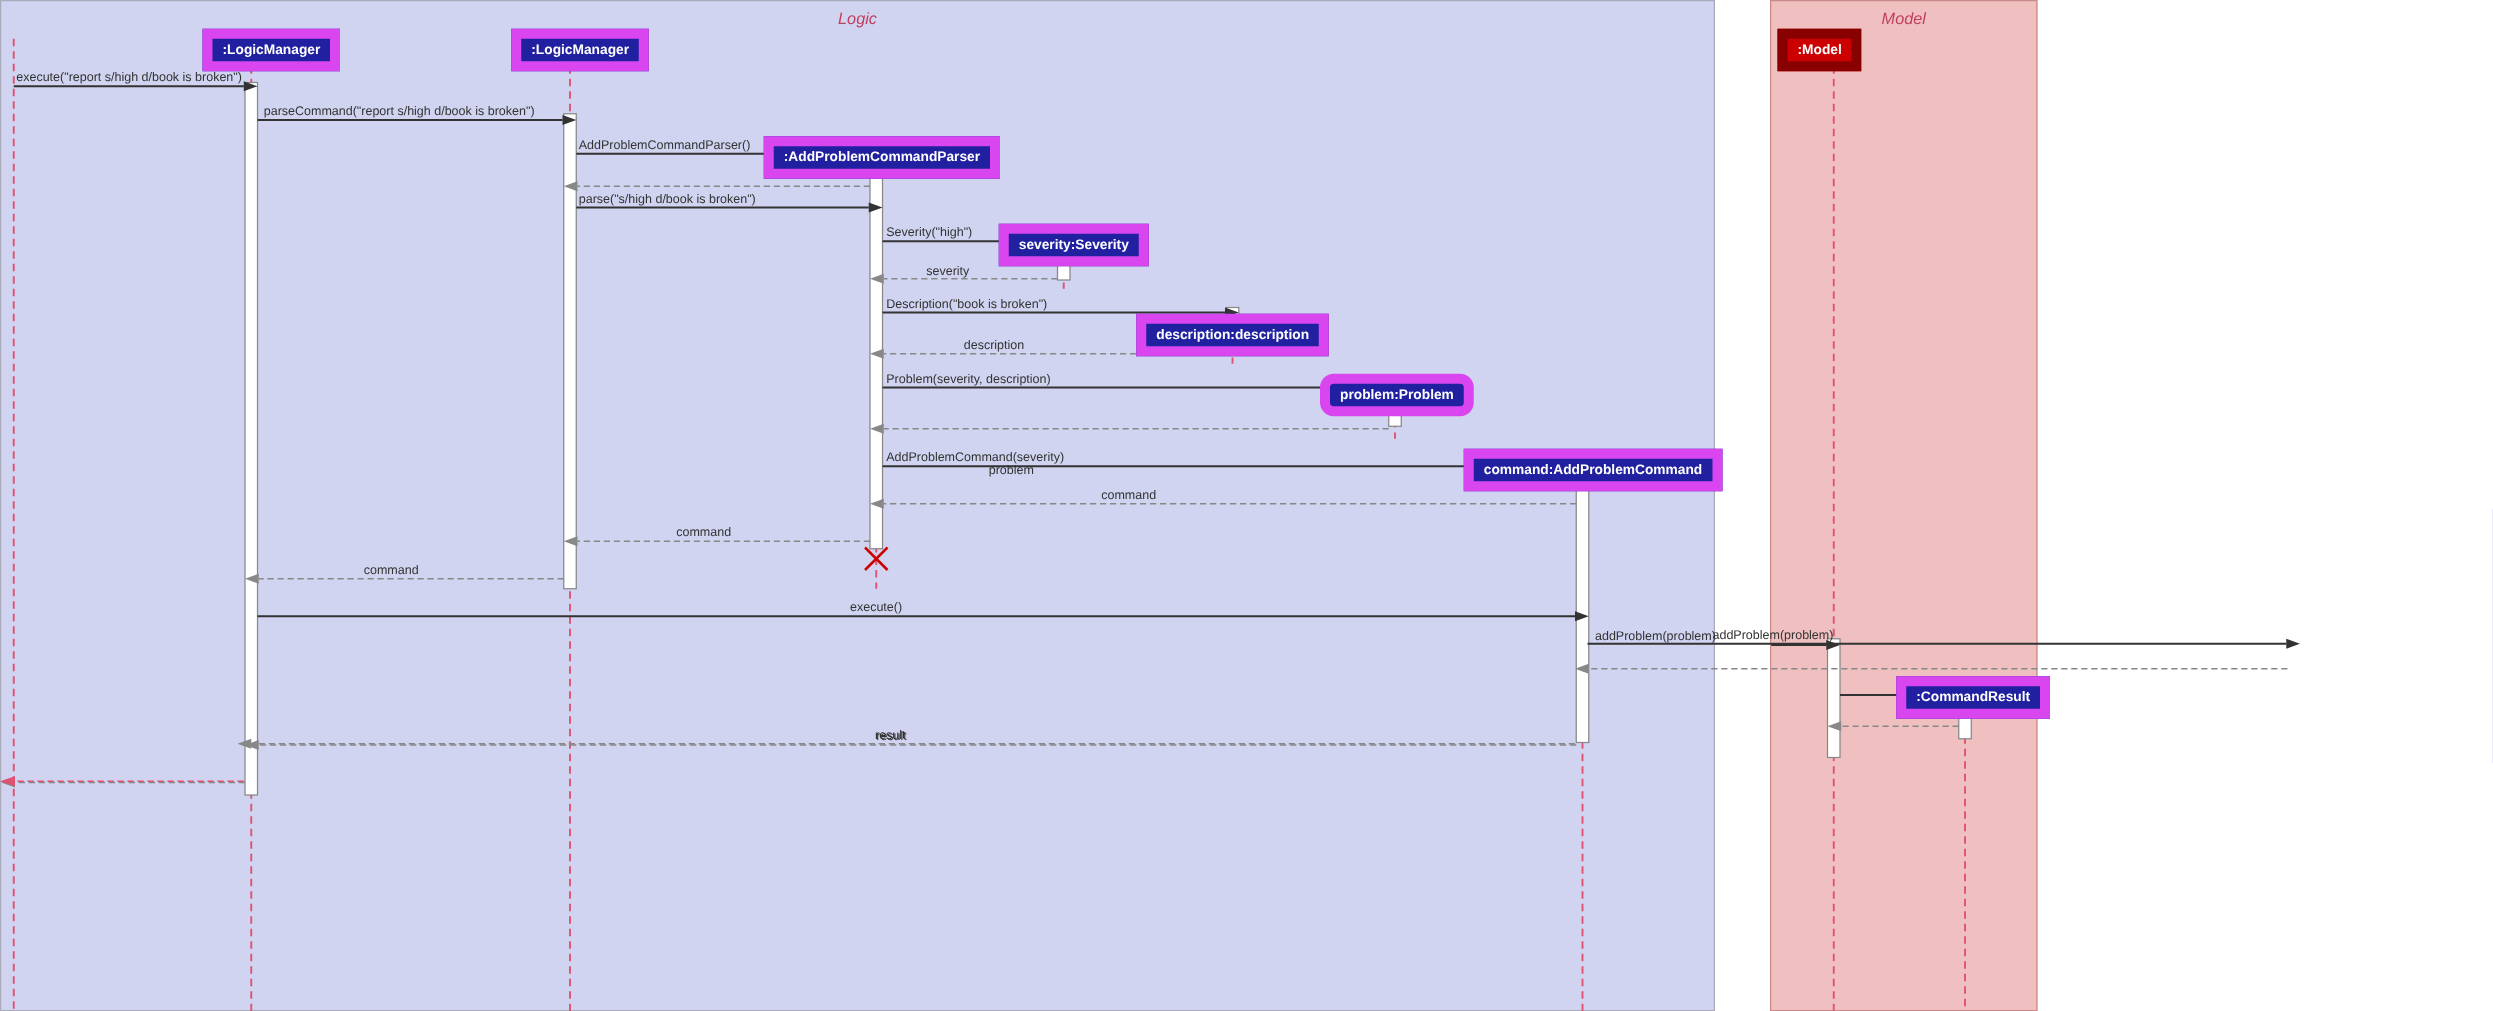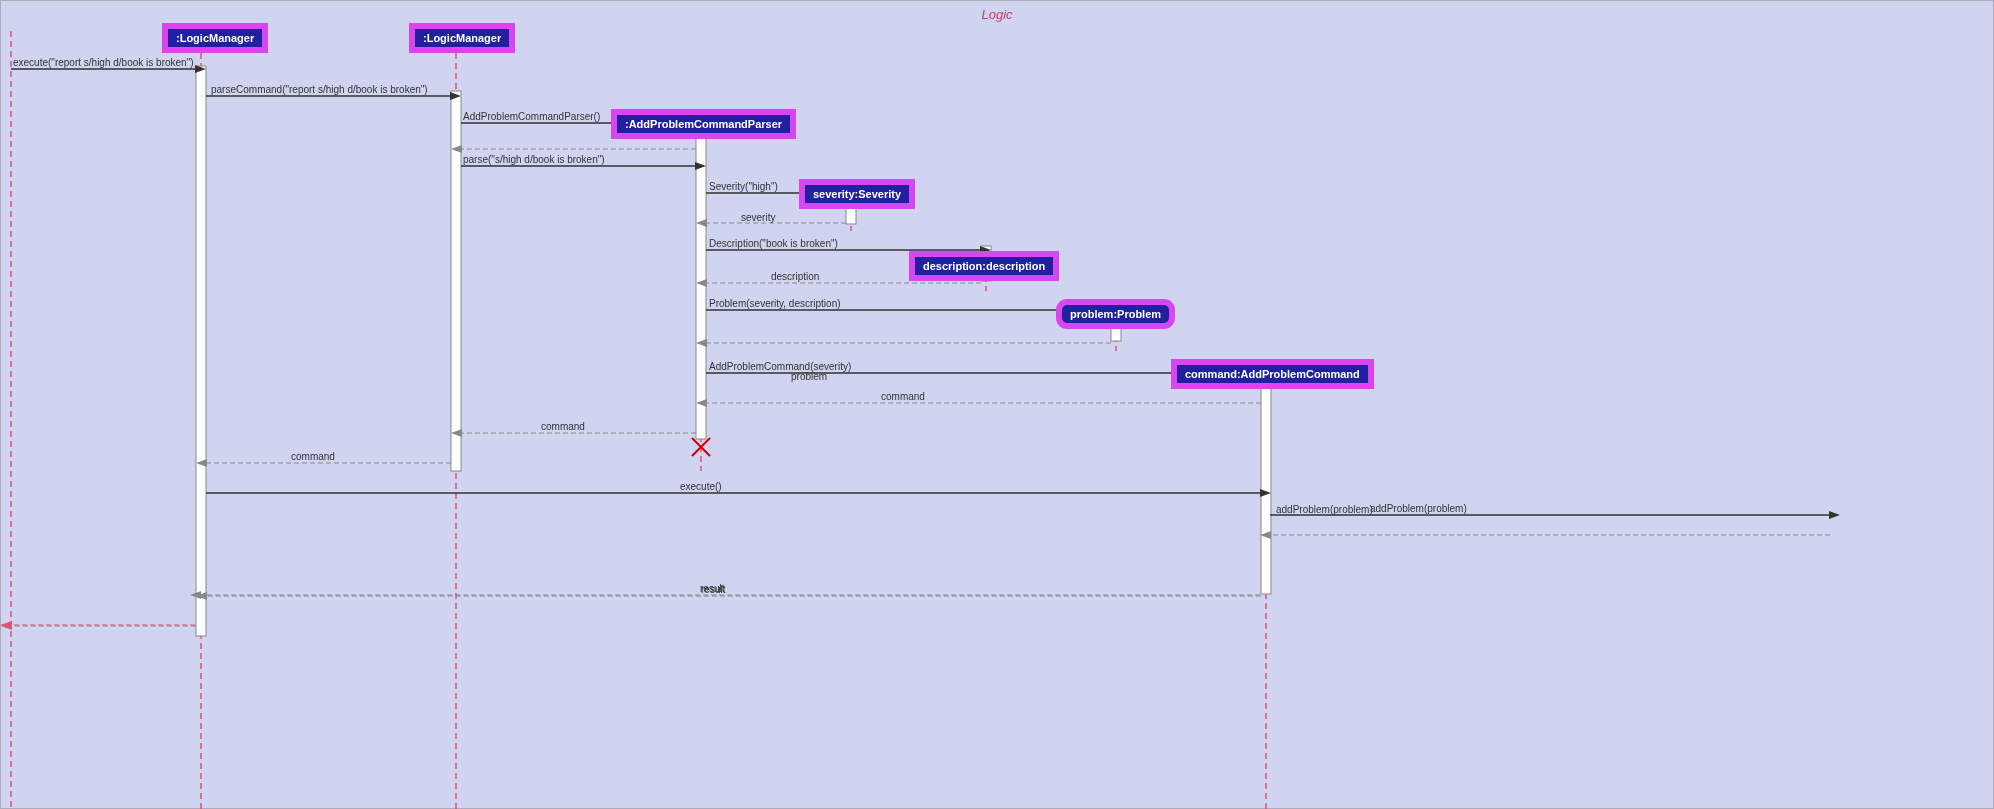--- a/index.html
+++ b/index.html
@@ -6,21 +6,21 @@
     body {
       width: 1994px;
       height: 809px;
       overflow: hidden;
       font-family: Arial, sans-serif;
       font-size: 11px;
       background: #fff;
     }
     .diagram-container {
       position: relative;
-      width: 1994px;
+      width: 1630px;
       height: 809px;
       display: flex;
       gap: 44px;
     }
     .logic-area {
       position: relative;
       background: #d0d4f0;
       flex: 1;
       height: 100%;
       border: 1px solid #aab;
@@ -40,21 +40,21 @@
       font-style: italic;
     }
     .logic-label { left: 50%; transform: translateX(-50%); }
     .model-label { left: 50%; transform: translateX(-50%); }
 
     
     .lifeline-box {
       position: absolute;
       background: #2020a0;
       color: #fff;
-      border: 6px solid #d946ef;
+      border: 8px solid #d946ef;
       padding: 3px 8px;
       font-size: 11px;
       font-weight: bold;
       white-space: nowrap;
       z-index: 10;
     }
     .msg-label {
       position: absolute;
       font-size: 10px;
       color: #333;
@@ -205,20 +205,47 @@
     <div class="lifeline-box" style="left:798px;top:178px;">severity:Severity</div>
 
     <div class="lifeline-box" style="left:908px;top:250px;">description:description</div>
 
     <div class="lifeline-box" style="left:1055px;top:298px;border-radius:11px;">problem:Problem</div>
 
     <div class="lifeline-box" style="left:1170px;top:358px;">command:AddProblemCommand</div>
 
   </div>
 
+  <div class="model-area" style="position:relative; width:214px;">
+    <span class="area-label model-label">Model</span>
+
+    <svg style="position:absolute;top:0;left:0;width:100%;height:100%;overflow:visible;z-index:4;">
+
+      <line x1="50" y1="42" x2="50" y2="810" stroke="#e05070" stroke-width="1.5" stroke-dasharray="6,4"></line>
+
+      <line x1="155" y1="568" x2="155" y2="810" stroke="#e05070" stroke-width="1.5" stroke-dasharray="6,4"></line>
+
+      <rect x="45" y="510" width="10" height="95" fill="white" stroke="#888" stroke-width="1"></rect>
+
+      <rect x="150" y="560" width="10" height="30" fill="white" stroke="#888" stroke-width="1"></rect>
+
+      <line x1="0" y1="515" x2="44" y2="515" stroke="#333" stroke-width="1.5"></line>
+      <polygon points="44,511 55,515 44,519" fill="#333"></polygon>
+
+      <line x1="55" y1="555" x2="149" y2="555" stroke="#333" stroke-width="1.5"></line>
+      <polygon points="149,551 160,555 149,559" fill="#333"></polygon>
+
+      <line x1="150" y1="580" x2="56" y2="580" stroke="#888" stroke-width="1.2" stroke-dasharray="5,3"></line>
+      <polygon points="56,576 45,580 56,584" fill="#888"></polygon>
+    </svg>
+
+    <div class="lifeline-box" style="left:5px;top:22px;background:#c00;border-color:#800;">:Model</div>
+
+    <div class="lifeline-box" style="left:100px;top:540px;">:CommandResult</div>
+  </div>
 </div>
 
 <svg style="position:absolute;top:0;left:0;width:1994px;height:809px;overflow:visible;z-index:15;pointer-events:none;">
 
   <line x1="1270" y1="515" x2="1829" y2="515" stroke="#333" stroke-width="1.5"></line>
   <polygon points="1829,511 1840,515 1829,519" fill="#333"></polygon>
 
   <line x1="1830" y1="535" x2="1271" y2="535" stroke="#888" stroke-width="1.2" stroke-dasharray="5,3"></line>
   <polygon points="1271,531 1260,535 1271,539" fill="#888"></polygon>
 

